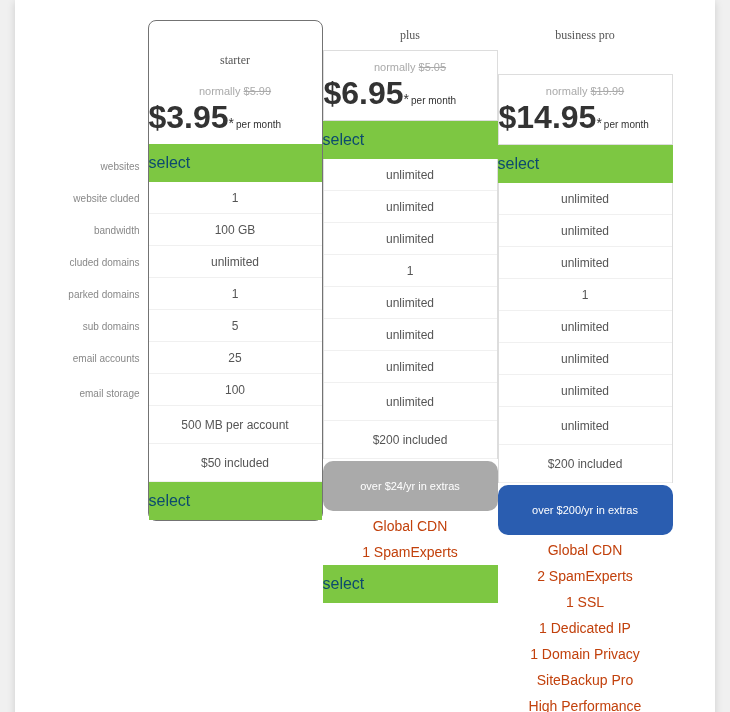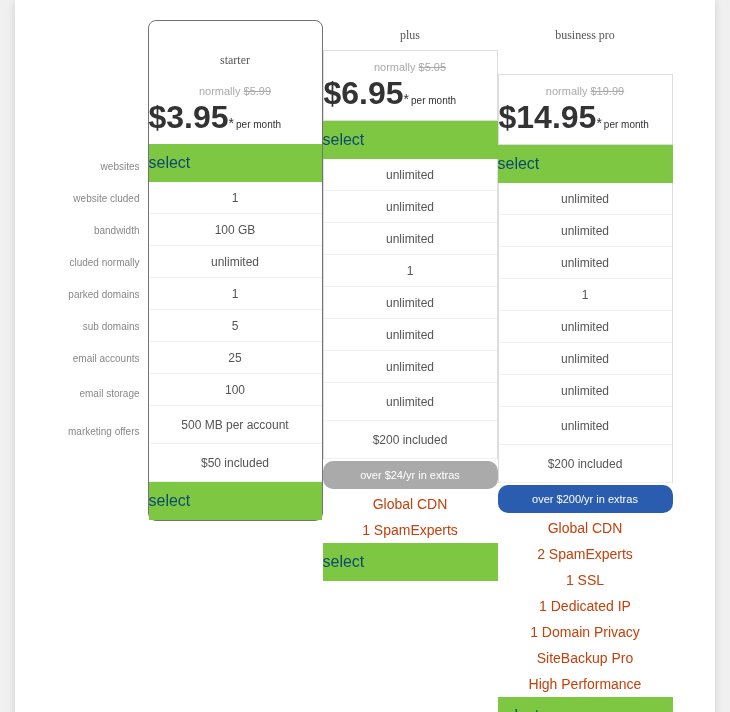--- a/index.html
+++ b/index.html
@@ -144,21 +144,21 @@
       text-align: center;
     }
     .feature-cell.tall {
       height: 38px;
     }
 
     
     .extras-badge {
       width: 100%;
       text-align: center;
-      padding: 8px 0;
+      padding: 19px 0;
       font-size: 11px;
       margin: 2px 0;
     }
     .extras-badge.gray {
       background: #aaa;
       color: #fff;
       border-radius: 10px;
     }
     .extras-badge.blue {
       background: #2a5db0;
@@ -194,26 +194,25 @@
 </head>
 <body>
 
 <div class="page-wrapper">
   <div class="plans-container">
 
     <div class="labels-col">
       <div class="label-cell">websites</div>
       <div class="label-cell">website cluded</div>
       <div class="label-cell">bandwidth</div>
-      <div class="label-cell">cluded normally</div>
+      <div class="label-cell">cluded domains</div>
       <div class="label-cell">parked domains</div>
       <div class="label-cell">sub domains</div>
       <div class="label-cell">email accounts</div>
       <div class="label-cell tall">email storage</div>
-      <div class="label-cell tall">marketing offers</div>
     </div>
 
     <div class="plan-col starter">
       <div class="plan-badge-spacer"></div>
       <div class="plan-name">starter</div>
       <div class="plan-header-box">
         <div class="normally">
           <span>normally</span>
           <span class="old-price">$5.99</span>
         </div>

